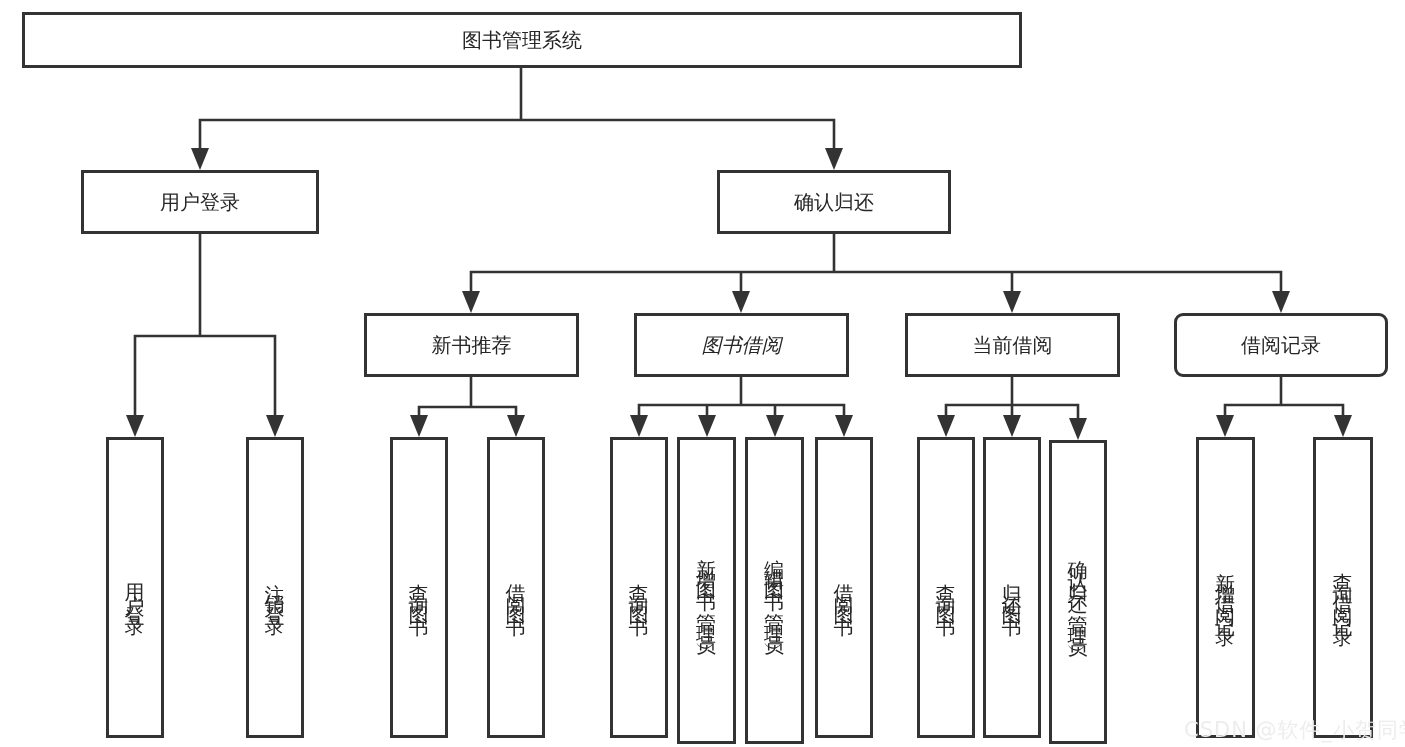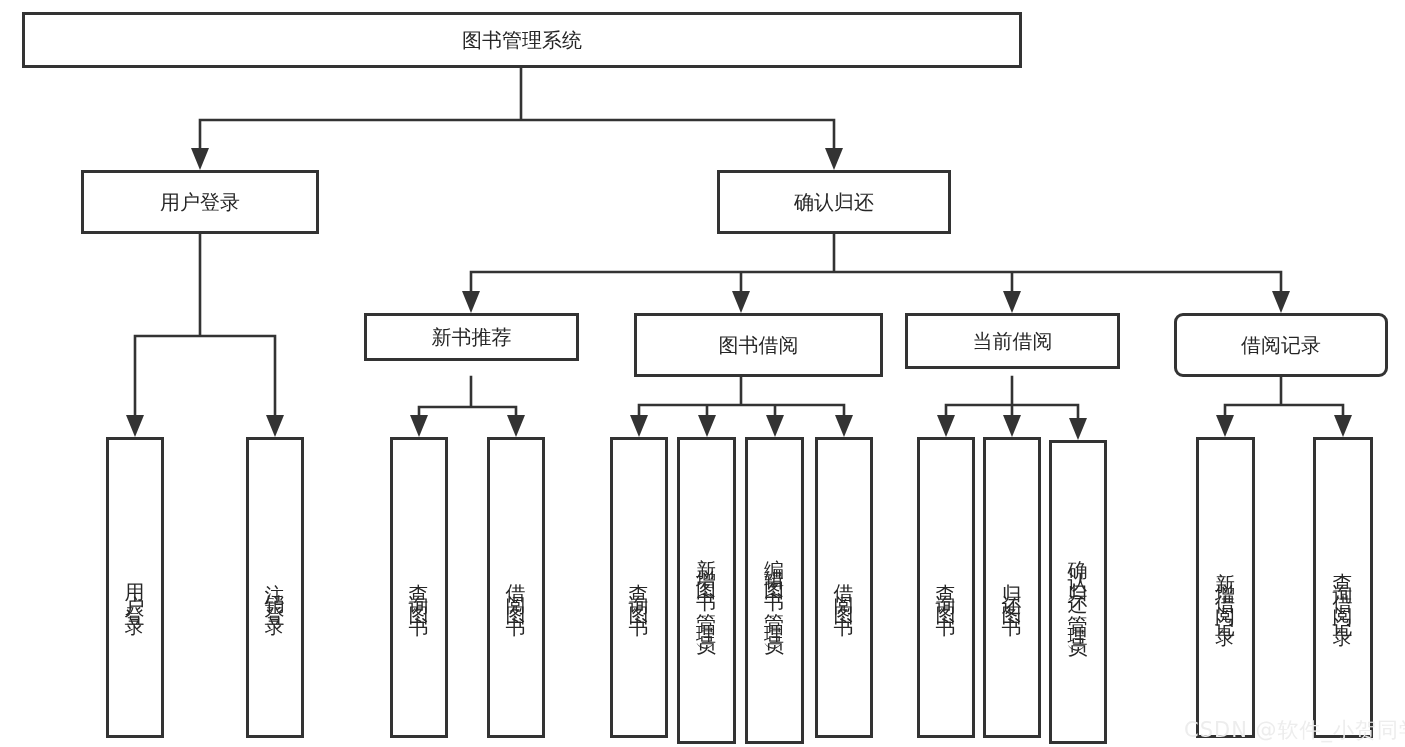--- a/index.html
+++ b/index.html
@@ -101,23 +101,23 @@
     <polygon class="ah" points="1069,418 1087,418 1078,440"></polygon>
     <polygon class="ah" points="1216,415 1234,415 1225,437"></polygon>
     <polygon class="ah" points="1334,415 1352,415 1343,437"></polygon>
   </svg>
 
   <div class="node" style="left:22px; top:12px; width:1000px; height:56px;">图书管理系统</div>
 
   <div class="node" style="left:81px; top:170px; width:238px; height:64px;">用户登录</div>
   <div class="node" style="left:717px; top:170px; width:234px; height:64px;">确认归还</div>
 
-  <div class="node" style="left:364px; top:313px; width:215px; height:48px;">新书推荐</div>
-  <div class="node" style="left:634px; top:313px; width:249px; height:64px;">图书借阅</div>
-  <div class="node" style="left:905px; top:313px; width:215px; height:56px;">当前借阅</div>
+  <div class="node" style="left:364px; top:313px; width:215px; height:64px;">新书推荐</div>
+  <div class="node" style="left:634px; top:313px; width:215px; height:64px;font-style:italic;">图书借阅</div>
+  <div class="node" style="left:905px; top:313px; width:215px; height:64px;">当前借阅</div>
   <div class="node" style="left:1174px; top:313px; width:214px; height:64px;border-radius:9px;">借阅记录</div>
 
   <div class="node v" style="left:106px; top:437px; width:58px; height:301px;">用户登录</div>
   <div class="node v" style="left:246px; top:437px; width:58px; height:301px;">注销登录</div>
 
   <div class="node v" style="left:390px; top:437px; width:58px; height:301px;">查询图书</div>
   <div class="node v" style="left:487px; top:437px; width:58px; height:301px;">借阅图书</div>
 
   <div class="node v" style="left:610px; top:437px; width:58px; height:301px;">查询图书</div>
   <div class="node v" style="left:677px; top:437px; width:59px; height:307px;">新增图书（管理员）</div>

